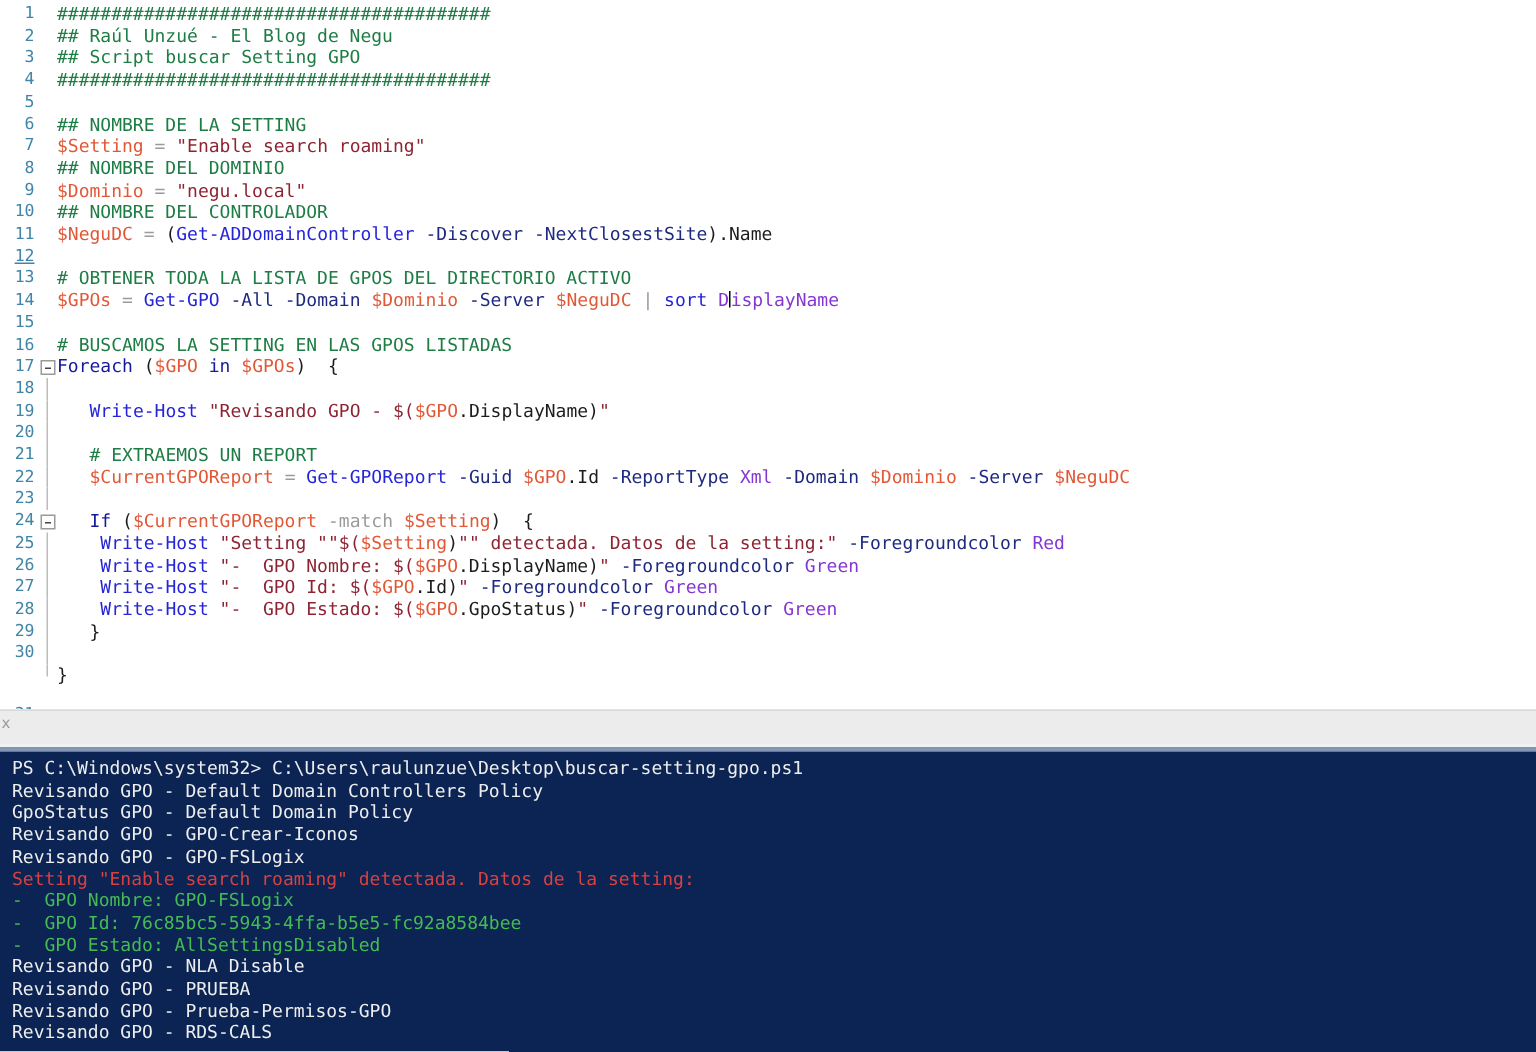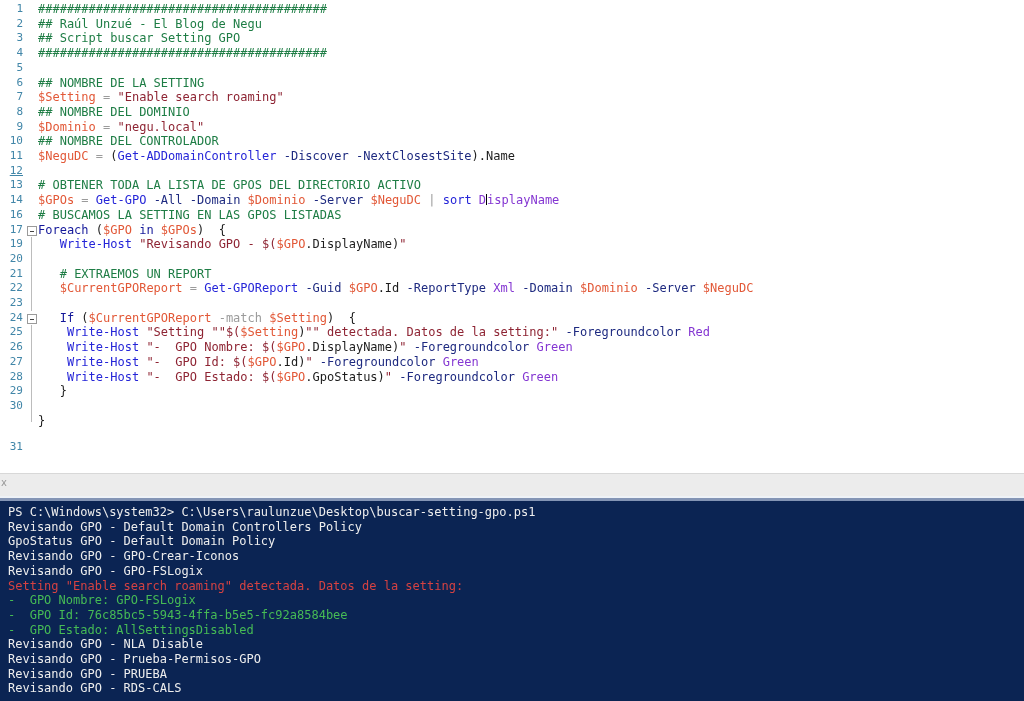--- a/index.html
+++ b/index.html
@@ -52,22 +52,24 @@
       <div class="ed-row"><span class="ln" style="color: rgb(65, 134, 168);">5</span><span class="outline"></span><span class="code"></span></div>
       <div class="ed-row"><span class="ln" style="color: rgb(65, 134, 168);">6</span><span class="outline"></span><span class="code"><span style="color: rgb(30, 125, 69);">## NOMBRE DE LA SETTING</span></span></div>
       <div class="ed-row"><span class="ln" style="color: rgb(65, 134, 168);">7</span><span class="outline"></span><span class="code"><span style="color: rgb(226, 88, 55);">$Setting</span><span style="color: rgb(28, 28, 28);"> </span><span style="color: rgb(155, 155, 155);">=</span><span style="color: rgb(28, 28, 28);"> </span><span style="color: rgb(142, 36, 51);">"Enable search roaming"</span></span></div>
       <div class="ed-row"><span class="ln" style="color: rgb(65, 134, 168);">8</span><span class="outline"></span><span class="code"><span style="color: rgb(30, 125, 69);">## NOMBRE DEL DOMINIO</span></span></div>
       <div class="ed-row"><span class="ln" style="color: rgb(65, 134, 168);">9</span><span class="outline"></span><span class="code"><span style="color: rgb(226, 88, 55);">$Dominio</span><span style="color: rgb(28, 28, 28);"> </span><span style="color: rgb(155, 155, 155);">=</span><span style="color: rgb(28, 28, 28);"> </span><span style="color: rgb(142, 36, 51);">"negu.local"</span></span></div>
       <div class="ed-row"><span class="ln" style="color: rgb(65, 134, 168);">10</span><span class="outline"></span><span class="code"><span style="color: rgb(30, 125, 69);">## NOMBRE DEL CONTROLADOR</span></span></div>
       <div class="ed-row"><span class="ln" style="color: rgb(65, 134, 168);">11</span><span class="outline"></span><span class="code"><span style="color: rgb(226, 88, 55);">$NeguDC</span><span style="color: rgb(28, 28, 28);"> </span><span style="color: rgb(155, 155, 155);">=</span><span style="color: rgb(28, 28, 28);"> (</span><span style="color: rgb(37, 37, 216);">Get-ADDomainController</span><span style="color: rgb(28, 28, 28);"> </span><span style="color: rgb(30, 42, 128);">-Discover</span><span style="color: rgb(28, 28, 28);"> </span><span style="color: rgb(30, 42, 128);">-NextClosestSite</span><span style="color: rgb(28, 28, 28);">)</span><span style="color: rgb(28, 28, 28);">.Name</span></span></div>
       <div class="ed-row"><span class="ln" style="color: rgb(65, 134, 168); text-decoration: underline;">12</span><span class="outline"></span><span class="code"></span></div>
       <div class="ed-row"><span class="ln" style="color: rgb(65, 134, 168);">13</span><span class="outline"></span><span class="code"><span style="color: rgb(30, 125, 69);"># OBTENER TODA LA LISTA DE GPOS DEL DIRECTORIO ACTIVO</span></span></div>
       <div class="ed-row"><span class="ln" style="color: rgb(65, 134, 168);">14</span><span class="outline"></span><span class="code"><span style="color: rgb(226, 88, 55);">$GPOs</span><span style="color: rgb(28, 28, 28);"> </span><span style="color: rgb(155, 155, 155);">=</span><span style="color: rgb(28, 28, 28);"> </span><span style="color: rgb(37, 37, 216);">Get-GPO</span><span style="color: rgb(28, 28, 28);"> </span><span style="color: rgb(30, 42, 128);">-All</span><span style="color: rgb(28, 28, 28);"> </span><span style="color: rgb(30, 42, 128);">-Domain</span><span style="color: rgb(28, 28, 28);"> </span><span style="color: rgb(226, 88, 55);">$Dominio</span><span style="color: rgb(28, 28, 28);"> </span><span style="color: rgb(30, 42, 128);">-Server</span><span style="color: rgb(28, 28, 28);"> </span><span style="color: rgb(226, 88, 55);">$NeguDC</span><span style="color: rgb(28, 28, 28);"> </span><span style="color: rgb(155, 155, 155);">|</span><span style="color: rgb(28, 28, 28);"> </span><span style="color: rgb(37, 37, 216);">sort</span><span style="color: rgb(28, 28, 28);"> </span><span style="color: rgb(132, 54, 210);">D</span><span class="caret"></span><span style="color: rgb(132, 54, 210);">isplayName</span></span></div>
+      <div class="ed-row"><span class="ln" style="color: rgb(65, 134, 168);">15</span><span class="outline"></span><span class="code"></span></div>
       <div class="ed-row"><span class="ln" style="color: rgb(65, 134, 168);">16</span><span class="outline"></span><span class="code"><span style="color: rgb(30, 125, 69);"># BUSCAMOS LA SETTING EN LAS GPOS LISTADAS</span></span></div>
       <div class="ed-row"><span class="ln" style="color: rgb(65, 134, 168);">17</span><span class="outline"><span class="fbox"></span></span><span class="code"><span style="color: rgb(20, 24, 154);">Foreach</span><span style="color: rgb(28, 28, 28);"> (</span><span style="color: rgb(226, 88, 55);">$GPO</span><span style="color: rgb(28, 28, 28);"> </span><span style="color: rgb(20, 24, 154);">in</span><span style="color: rgb(28, 28, 28);"> </span><span style="color: rgb(226, 88, 55);">$GPOs</span><span style="color: rgb(28, 28, 28);">)  {</span></span></div>
+      <div class="ed-row"><span class="ln" style="color: rgb(65, 134, 168);">18</span><span class="outline"><span class="oline"></span></span><span class="code"></span></div>
       <div class="ed-row"><span class="ln" style="color: rgb(65, 134, 168);">19</span><span class="outline"><span class="oline"></span></span><span class="code">   <span style="color: rgb(37, 37, 216);">Write-Host</span><span style="color: rgb(28, 28, 28);"> </span><span style="color: rgb(142, 36, 51);">"Revisando GPO - </span><span style="color: rgb(142, 36, 51);">$(</span><span style="color: rgb(226, 88, 55);">$GPO</span><span style="color: rgb(28, 28, 28);">.DisplayName</span><span style="color: rgb(28, 28, 28);">)</span><span style="color: rgb(142, 36, 51);">"</span></span></div>
       <div class="ed-row"><span class="ln" style="color: rgb(65, 134, 168);">20</span><span class="outline"><span class="oline"></span></span><span class="code">   </span></div>
       <div class="ed-row"><span class="ln" style="color: rgb(65, 134, 168);">21</span><span class="outline"><span class="oline"></span></span><span class="code">   <span style="color: rgb(30, 125, 69);"># EXTRAEMOS UN REPORT</span></span></div>
       <div class="ed-row"><span class="ln" style="color: rgb(65, 134, 168);">22</span><span class="outline"><span class="oline"></span></span><span class="code">   <span style="color: rgb(226, 88, 55);">$CurrentGPOReport</span><span style="color: rgb(28, 28, 28);"> </span><span style="color: rgb(155, 155, 155);">=</span><span style="color: rgb(28, 28, 28);"> </span><span style="color: rgb(37, 37, 216);">Get-GPOReport</span><span style="color: rgb(28, 28, 28);"> </span><span style="color: rgb(30, 42, 128);">-Guid</span><span style="color: rgb(28, 28, 28);"> </span><span style="color: rgb(226, 88, 55);">$GPO</span><span style="color: rgb(28, 28, 28);">.Id</span><span style="color: rgb(28, 28, 28);"> </span><span style="color: rgb(30, 42, 128);">-ReportType</span><span style="color: rgb(28, 28, 28);"> </span><span style="color: rgb(132, 54, 210);">Xml</span><span style="color: rgb(28, 28, 28);"> </span><span style="color: rgb(30, 42, 128);">-Domain</span><span style="color: rgb(28, 28, 28);"> </span><span style="color: rgb(226, 88, 55);">$Dominio</span><span style="color: rgb(28, 28, 28);"> </span><span style="color: rgb(30, 42, 128);">-Server</span><span style="color: rgb(28, 28, 28);"> </span><span style="color: rgb(226, 88, 55);">$NeguDC</span></span></div>
       <div class="ed-row"><span class="ln" style="color: rgb(65, 134, 168);">23</span><span class="outline"><span class="oline"></span></span><span class="code">   </span></div>
       <div class="ed-row"><span class="ln" style="color: rgb(65, 134, 168);">24</span><span class="outline"><span class="fbox"></span></span><span class="code">   <span style="color: rgb(20, 24, 154);">If</span><span style="color: rgb(28, 28, 28);"> (</span><span style="color: rgb(226, 88, 55);">$CurrentGPOReport</span><span style="color: rgb(28, 28, 28);"> </span><span style="color: rgb(155, 155, 155);">-match</span><span style="color: rgb(28, 28, 28);"> </span><span style="color: rgb(226, 88, 55);">$Setting</span><span style="color: rgb(28, 28, 28);">)  {</span></span></div>
       <div class="ed-row"><span class="ln" style="color: rgb(65, 134, 168);">25</span><span class="outline"><span class="oline"></span></span><span class="code">    <span style="color: rgb(37, 37, 216);">Write-Host</span><span style="color: rgb(28, 28, 28);"> </span><span style="color: rgb(142, 36, 51);">"Setting ""</span><span style="color: rgb(142, 36, 51);">$(</span><span style="color: rgb(226, 88, 55);">$Setting</span><span style="color: rgb(28, 28, 28);">)</span><span style="color: rgb(142, 36, 51);">"" detectada. Datos de la setting:"</span><span style="color: rgb(28, 28, 28);"> </span><span style="color: rgb(30, 42, 128);">-Foregroundcolor</span><span style="color: rgb(28, 28, 28);"> </span><span style="color: rgb(132, 54, 210);">Red</span></span></div>
       <div class="ed-row"><span class="ln" style="color: rgb(65, 134, 168);">26</span><span class="outline"><span class="oline"></span></span><span class="code">    <span style="color: rgb(37, 37, 216);">Write-Host</span><span style="color: rgb(28, 28, 28);"> </span><span style="color: rgb(142, 36, 51);">"-  GPO Nombre: </span><span style="color: rgb(142, 36, 51);">$(</span><span style="color: rgb(226, 88, 55);">$GPO</span><span style="color: rgb(28, 28, 28);">.DisplayName</span><span style="color: rgb(28, 28, 28);">)</span><span style="color: rgb(142, 36, 51);">"</span><span style="color: rgb(28, 28, 28);"> </span><span style="color: rgb(30, 42, 128);">-Foregroundcolor</span><span style="color: rgb(28, 28, 28);"> </span><span style="color: rgb(132, 54, 210);">Green</span></span></div>
       <div class="ed-row"><span class="ln" style="color: rgb(65, 134, 168);">27</span><span class="outline"><span class="oline"></span></span><span class="code">    <span style="color: rgb(37, 37, 216);">Write-Host</span><span style="color: rgb(28, 28, 28);"> </span><span style="color: rgb(142, 36, 51);">"-  GPO Id: </span><span style="color: rgb(142, 36, 51);">$(</span><span style="color: rgb(226, 88, 55);">$GPO</span><span style="color: rgb(28, 28, 28);">.Id</span><span style="color: rgb(28, 28, 28);">)</span><span style="color: rgb(142, 36, 51);">"</span><span style="color: rgb(28, 28, 28);"> </span><span style="color: rgb(30, 42, 128);">-Foregroundcolor</span><span style="color: rgb(28, 28, 28);"> </span><span style="color: rgb(132, 54, 210);">Green</span></span></div>
       <div class="ed-row"><span class="ln" style="color: rgb(65, 134, 168);">28</span><span class="outline"><span class="oline"></span></span><span class="code">    <span style="color: rgb(37, 37, 216);">Write-Host</span><span style="color: rgb(28, 28, 28);"> </span><span style="color: rgb(142, 36, 51);">"-  GPO Estado: </span><span style="color: rgb(142, 36, 51);">$(</span><span style="color: rgb(226, 88, 55);">$GPO</span><span style="color: rgb(28, 28, 28);">.GpoStatus</span><span style="color: rgb(28, 28, 28);">)</span><span style="color: rgb(142, 36, 51);">"</span><span style="color: rgb(28, 28, 28);"> </span><span style="color: rgb(30, 42, 128);">-Foregroundcolor</span><span style="color: rgb(28, 28, 28);"> </span><span style="color: rgb(132, 54, 210);">Green</span></span></div>
@@ -88,17 +90,17 @@
       <div class="c-row" style="color: rgb(238, 238, 238);">PS C:\Windows\system32&gt; C:\Users\raulunzue\Desktop\buscar-setting-gpo.ps1</div>
       <div class="c-row" style="color: rgb(238, 238, 238);">Revisando GPO - Default Domain Controllers Policy</div>
       <div class="c-row" style="color: rgb(238, 238, 238);">GpoStatus GPO - Default Domain Policy</div>
       <div class="c-row" style="color: rgb(238, 238, 238);">Revisando GPO - GPO-Crear-Iconos</div>
       <div class="c-row" style="color: rgb(238, 238, 238);">Revisando GPO - GPO-FSLogix</div>
       <div class="c-row" style="color: rgb(214, 66, 66);">Setting "Enable search roaming" detectada. Datos de la setting:</div>
       <div class="c-row" style="color: rgb(70, 187, 85);">-  GPO Nombre: GPO-FSLogix</div>
       <div class="c-row" style="color: rgb(70, 187, 85);">-  GPO Id: 76c85bc5-5943-4ffa-b5e5-fc92a8584bee</div>
       <div class="c-row" style="color: rgb(70, 187, 85);">-  GPO Estado: AllSettingsDisabled</div>
       <div class="c-row" style="color: rgb(238, 238, 238);">Revisando GPO - NLA Disable</div>
+      <div class="c-row" style="color: rgb(238, 238, 238);">Revisando GPO - PRUEBA</div>
       <div class="c-row" style="color: rgb(238, 238, 238);">Revisando GPO - Prueba-Permisos-GPO</div>
-      <div class="c-row" style="color: rgb(238, 238, 238);">Revisando GPO - PRUEBA</div>
       <div class="c-row" style="color: rgb(238, 238, 238);">Revisando GPO - RDS-CALS</div>
     </div>
 </div>
 
 </body></html>

